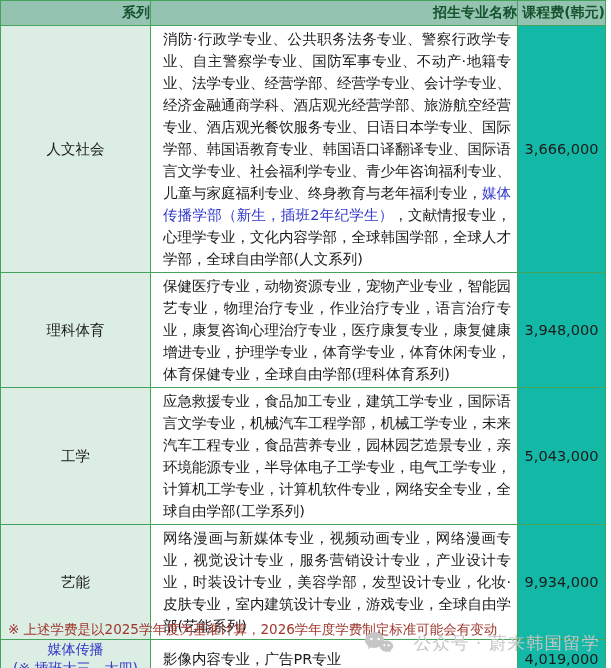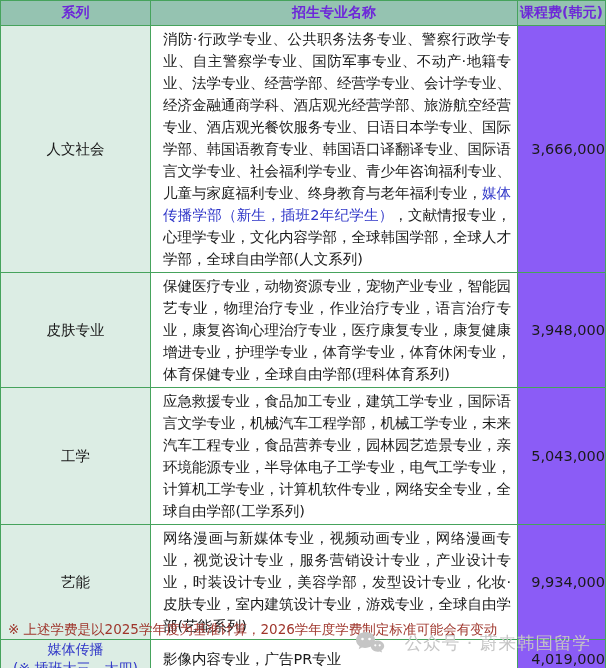--- a/index.html
+++ b/index.html
@@ -22,61 +22,61 @@
   table.tuition th,table.tuition td{
     border:1px solid #46a35c;
     box-sizing:border-box;
   }
   col.c-series{width:150px;}
   col.c-majors{width:367px;}
   col.c-fee{width:88px;}
   tr.header-row{height:25px;}
   tr.header-row th{
     background:#95c3b1;
-    font-size:14px;font-weight:bold;color:#6d28d9;
-    text-align:center;vertical-align:middle;
+    font-size:14px;font-weight:bold;color:#14532d;
+    text-align:right;vertical-align:middle;
     padding:0;
   }
   td.series-cell{
     background:#dcede4;
     text-align:center;vertical-align:middle;
     font-size:14.5px;
     padding:0 8px;
   }
   td.majors-cell{
     background:#ffffff;
     vertical-align:middle;
     font-size:14.5px;
     line-height:22px;
     text-align:justify;
     padding:2px 6px 2px 12px;
   }
   td.fee-cell{
-    background:#8b5cf6;
-    text-align:right;vertical-align:middle;
+    background:#14b8a6;
+    text-align:center;vertical-align:middle;
     font-size:14.5px;
     padding:0;
   }
   tr.row-1{height:243px;}
   tr.row-2{height:110px;}
   tr.row-3{height:134px;}
   tr.row-4{height:86px;}
   tr.row-5{height:38px;}
   .blue-text{color:#2f36c8;}
   td.series-cell.blue-series{color:#2f36c8;font-size:14px;line-height:19px;}
   .footnote{
     position:absolute;
     left:8px;top:621px;
     font-size:13.5px;
     color:#9e352b;
     white-space:nowrap;
   }
   .watermark{
     position:absolute;
-    right:20px;top:631px;
+    right:11px;top:631px;
     display:flex;align-items:center;gap:20px;
     color:#c5c5c5;
     font-size:17.5px;
     letter-spacing:1px;
     white-space:nowrap;
   }
   .watermark svg{display:block;}
 </style>
 </head>
 <body>
@@ -96,21 +96,21 @@
         <th>课程费(韩元)</th>
       </tr>
     </thead>
     <tbody>
       <tr class="row-1">
         <td class="series-cell">人文社会</td>
         <td class="majors-cell"><span>消防·行政学专业、公共职务法务专业、警察行政学专业、自主警察学专业、国防军事专业、不动产·地籍专业、法学专业、经营学部、经营学专业、会计学专业、经济金融通商学科、酒店观光经营学部、旅游航空经营专业、酒店观光餐饮服务专业、日语日本学专业、国际学部、韩国语教育专业、韩国语口译翻译专业、国际语言文学专业、社会福利学专业、青少年咨询福利专业、儿童与家庭福利专业、终身教育与老年福利专业，</span><span class="blue-text">媒体传播学部（新生，插班2年纪学生）</span><span>，文献情报专业，心理学专业，文化内容学部，全球韩国学部，全球人才学部，全球自由学部(人文系列)</span></td>
         <td class="fee-cell">3,666,000</td>
       </tr>
       <tr class="row-2">
-        <td class="series-cell">皮肤专业</td>
+        <td class="series-cell">理科体育</td>
         <td class="majors-cell">保健医疗专业，动物资源专业，宠物产业专业，智能园艺专业，物理治疗专业，作业治疗专业，语言治疗专业，康复咨询心理治疗专业，医疗康复专业，康复健康增进专业，护理学专业，体育学专业，体育休闲专业，体育保健专业，全球自由学部(理科体育系列)</td>
         <td class="fee-cell">3,948,000</td>
       </tr>
       <tr class="row-3">
         <td class="series-cell">工学</td>
         <td class="majors-cell">应急救援专业，食品加工专业，建筑工学专业，国际语言文学专业，机械汽车工程学部，机械工学专业，未来汽车工程专业，食品营养专业，园林园艺造景专业，亲环境能源专业，半导体电子工学专业，电气工学专业，计算机工学专业，计算机软件专业，网络安全专业，全球自由学部(工学系列)</td>
         <td class="fee-cell">5,043,000</td>
       </tr>
       <tr class="row-4">
         <td class="series-cell">艺能</td>

